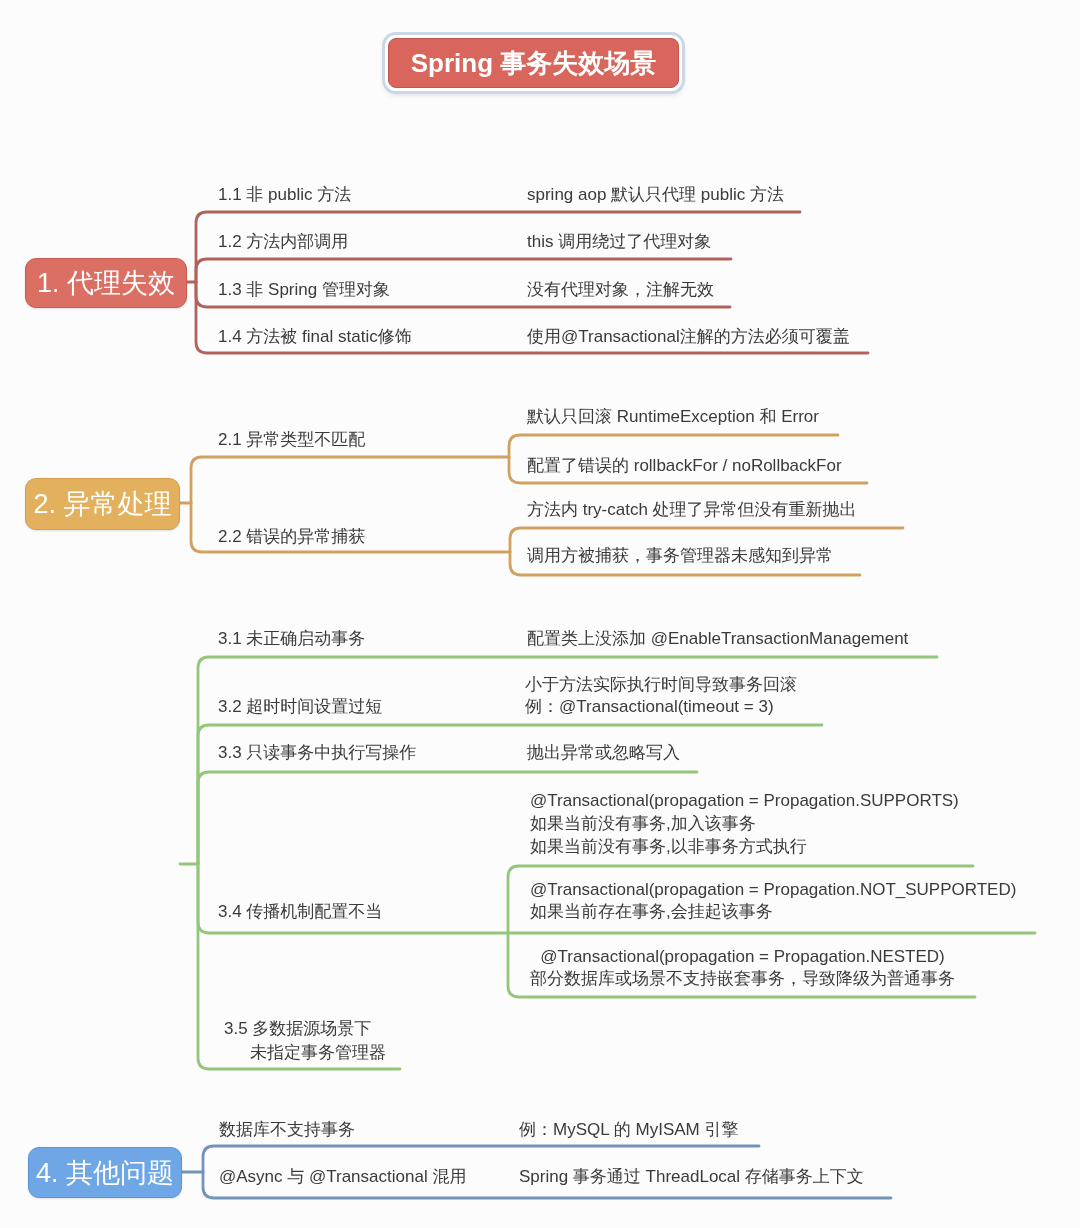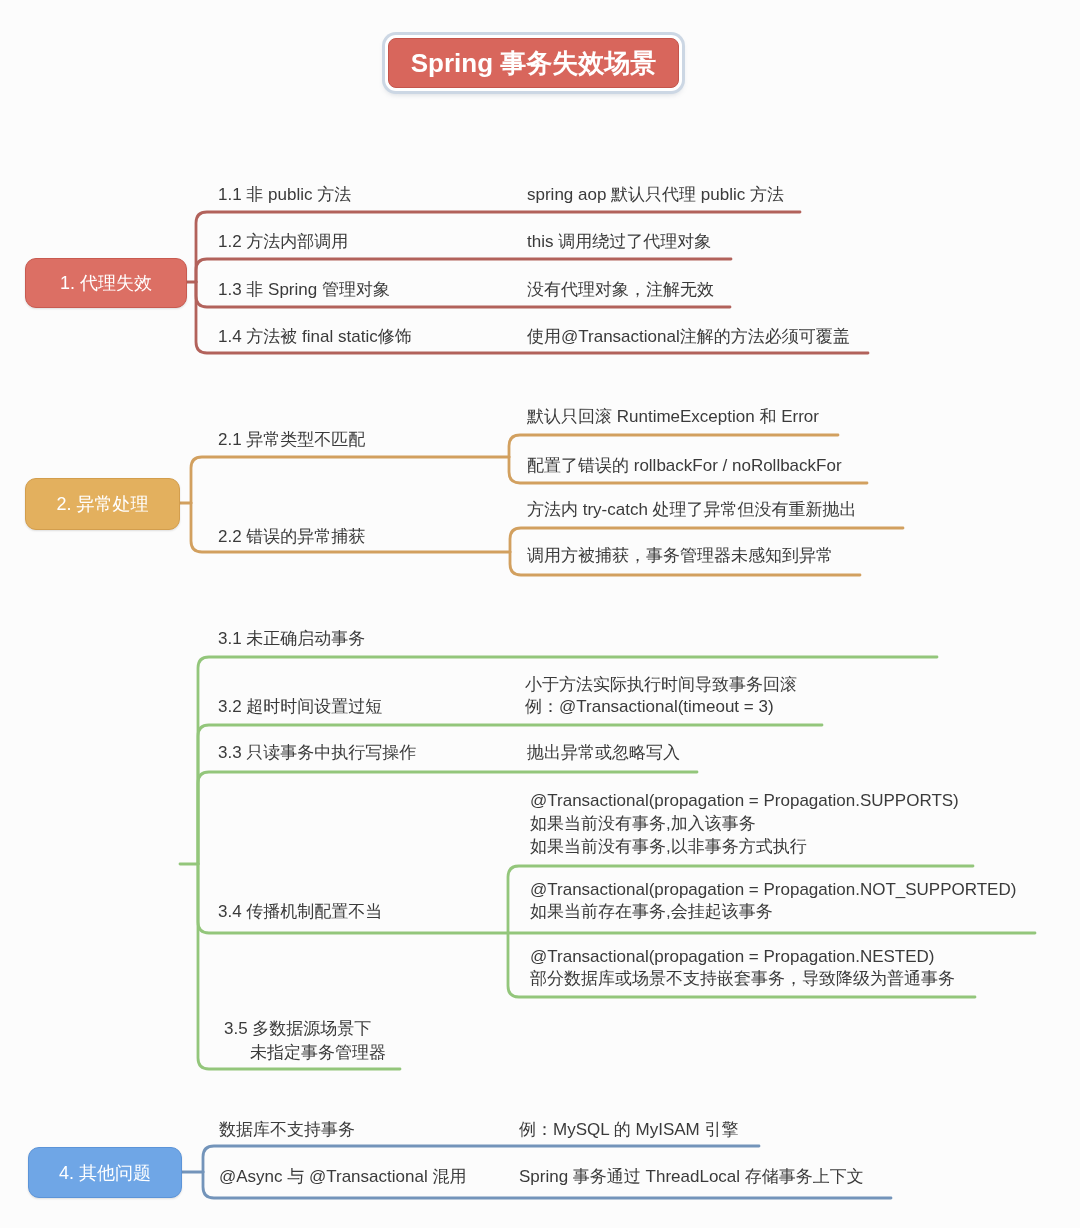--- a/index.html
+++ b/index.html
@@ -5,21 +5,21 @@
   html,body{margin:0;padding:0;background:#ffffff;}
   #canvas{
     position:relative;width:1080px;height:1228px;background:#fcfcfc;overflow:hidden;
     font-family:"Liberation Sans","DejaVu Sans",sans-serif;color:#3a3a3a;padding-left:29px;
   }
   #wires{position:absolute;left:0;top:0;}
   .t{position:absolute;font-size:17px;line-height:22px;white-space:nowrap;}
   .t div{white-space:nowrap;}
   .node{
     position:absolute;display:flex;align-items:center;justify-content:center;
-    color:#ffffff;font-size:18px;border-radius:11px;border:1.5px solid transparent;
+    color:#ffffff;font-size:27px;border-radius:11px;border:1.5px solid transparent;
     box-shadow:0 1px 2px rgba(0,0,0,0.12);
   }
   #root-title{
     position:absolute;left:388px;top:38px;width:289px;height:48px;
     display:flex;align-items:center;justify-content:center;
     color:#ffffff;font-size:26px;font-weight:600;border-radius:8px;
     border:1.5px solid transparent;
     box-shadow:0 0 0 3px #ffffff,0 0 0 6px #ccd7e4,0 3px 5px 4px rgba(120,135,155,0.25);
   }
   .lh23{line-height:23px;}
@@ -82,41 +82,42 @@
   <div class="t" style="left:527px;top:326px;">使用@Transactional注解的方法必须可覆盖</div>
 
   <div class="t" style="left:218px;top:429px;">2.1 异常类型不匹配</div>
   <div class="t" style="left:527px;top:406px;">默认只回滚 RuntimeException 和 Error</div>
   <div class="t" style="left:527px;top:455px;">配置了错误的 rollbackFor / noRollbackFor</div>
   <div class="t" style="left:218px;top:526px;">2.2 错误的异常捕获</div>
   <div class="t" style="left:527px;top:499px;">方法内 try-catch 处理了异常但没有重新抛出</div>
   <div class="t" style="left:527px;top:545px;">调用方被捕获，事务管理器未感知到异常</div>
 
   <div class="t" style="left:218px;top:628px;">3.1 未正确启动事务</div>
+  <div class="t" style="left:527px;top:628px;">配置类上没添加 @EnableTransactionManagement</div>
 
   <div class="t" style="left:218px;top:696px;">3.2 超时时间设置过短</div>
   <div class="t" style="left:525px;top:674px;">
     <div>小于方法实际执行时间导致事务回滚</div>
     <div>例：@Transactional(timeout = 3)</div>
   </div>
 
   <div class="t" style="left:218px;top:742px;">3.3 只读事务中执行写操作</div>
   <div class="t" style="left:527px;top:742px;">抛出异常或忽略写入</div>
 
   <div class="t" style="left:218px;top:901px;">3.4 传播机制配置不当</div>
   <div class="t lh23" style="left:530px;top:789px;">
     <div>@Transactional(propagation = Propagation.SUPPORTS)</div>
     <div>如果当前没有事务,加入该事务</div>
     <div>如果当前没有事务,以非事务方式执行</div>
   </div>
   <div class="t" style="left:530px;top:879px;">
     <div>@Transactional(propagation = Propagation.NOT_SUPPORTED)</div>
     <div>如果当前存在事务,会挂起该事务</div>
   </div>
-  <div class="t" style="left:530px;top:946px;">
+  <div class="t" style="left:530px;top:946px;text-align:center;">
     <div>@Transactional(propagation = Propagation.NESTED)</div>
     <div>部分数据库或场景不支持嵌套事务，导致降级为普通事务</div>
   </div>
 
   <div class="t lh24" style="left:224px;top:1017px;">
     <div>3.5 多数据源场景下</div>
     <div class="indent">未指定事务管理器</div>
   </div>
 
   <div class="t" style="left:219px;top:1119px;">数据库不支持事务</div>

